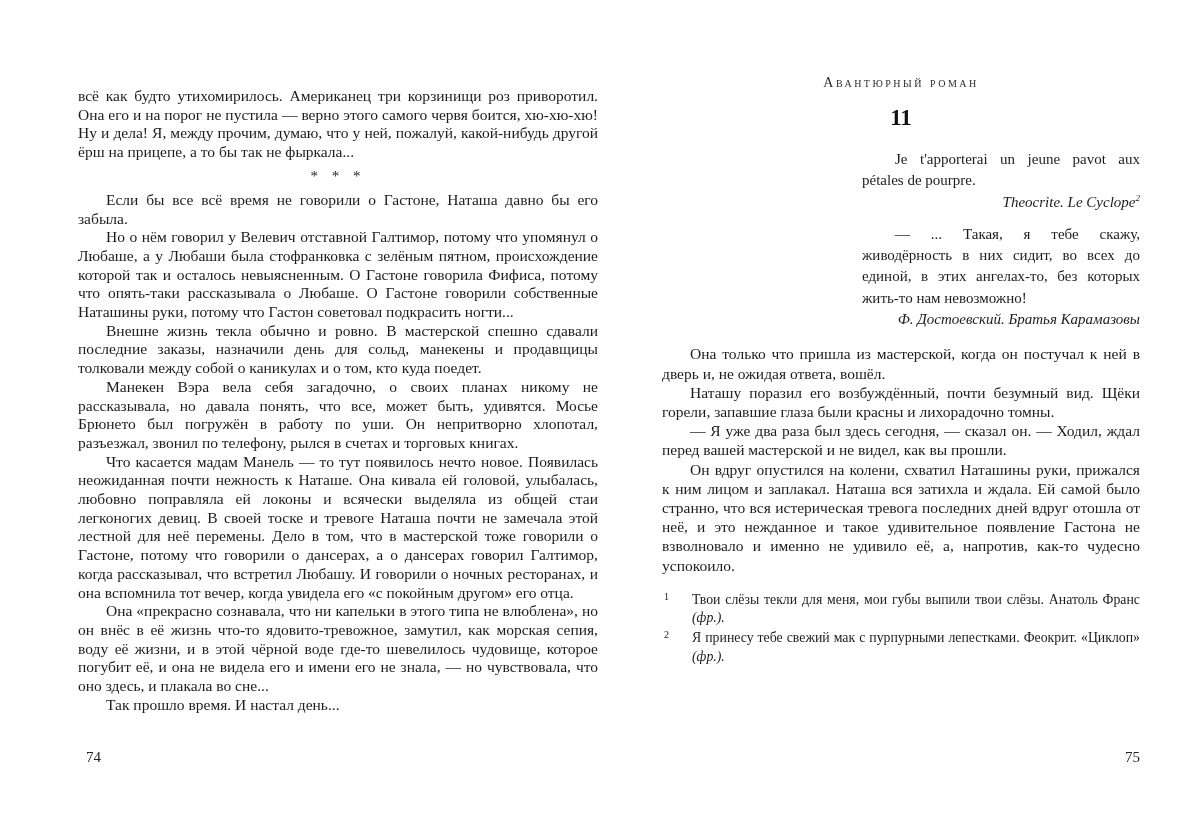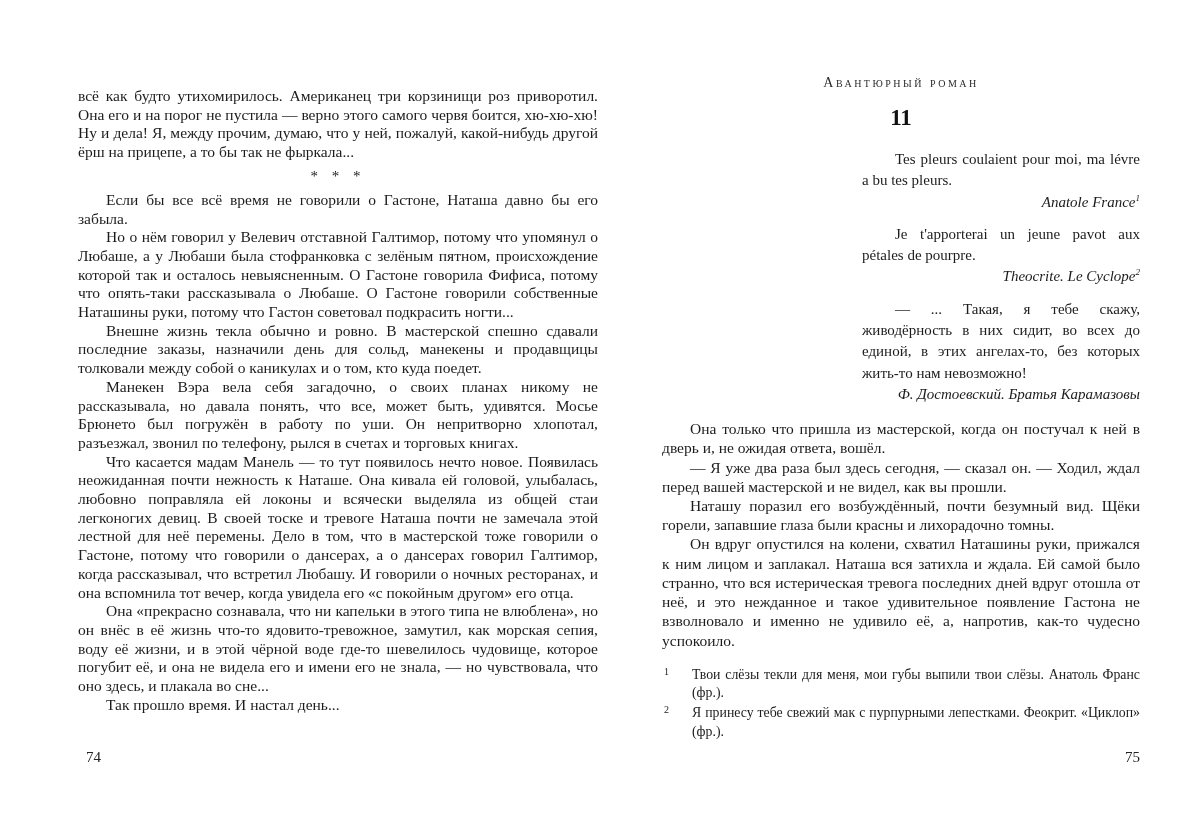--- a/index.html
+++ b/index.html
@@ -99,21 +99,21 @@
     padding-left: 30px;
     text-align: justify;
     line-height: 18.3px;
   }
   .fn-marker {
     position: absolute;
     left: 2px;
     top: -3px;
     font-size: 10px;
   }
-  .fn-lang { }
+  .fn-lang { font-style: italic; }
 
   .folio {
     position: absolute;
     bottom: 0;
     font-size: 15px;
     line-height: 18px;
     color: #222;
   }
   .folio.left  { left: 8px; }
   .folio.right { right: 0; margin-top: 46px; }
@@ -140,37 +140,33 @@
   <div class="folio left">74</div>
 </div>
 
 <div class="page page-right">
   <div class="running-head right">Авантюрный роман</div>
 
   <div class="chapter-number">11</div>
 
   <div class="epigraphs">
     <div class="epigraph">
-      <p class="ep-text">Tes pleurs coulaient pour moi, ma lévre a bu tes pleurs.</p>
-      <p class="ep-attribution"><span>Anatole France</span><sup>1</sup></p>
-    </div>
-    <div class="epigraph">
       <p class="ep-text">Je t'apporterai un jeune pavot aux pétales de pourpre.</p>
       <p class="ep-attribution"><span>Theocrite. Le Cyclope</span><sup>2</sup></p>
     </div>
     <div class="epigraph">
       <p class="ep-text">— ... Такая, я тебе скажу, живодёрность в них сидит, во всех до единой, в этих ангелах-то, без которых жить-то нам невозможно!</p>
       <p class="ep-attribution"><span>Ф. Достоевский. Братья Карамазовы</span></p>
     </div>
   </div>
 
   <div class="body-text">
     <p>Она только что пришла из мастерской, когда он постучал к ней в дверь и, не ожидая ответа, вошёл.</p>
+    <p>Наташу поразил его возбуждённый, почти безумный вид. Щёки горели, запавшие глаза были красны и лихорадочно томны.</p>
     <p>— Я уже два раза был здесь сегодня, — сказал он. — Ходил, ждал перед вашей мастерской и не видел, как вы прошли.</p>
-    <p>Наташу поразил его возбуждённый, почти безумный вид. Щёки горели, запавшие глаза были красны и лихорадочно томны.</p>
     <p>Он вдруг опустился на колени, схватил Наташины руки, прижался к ним лицом и заплакал. Наташа вся затихла и ждала. Ей самой было странно, что вся истерическая тревога последних дней вдруг отошла от неё, и это нежданное и такое удивительное появление Гастона не взволновало и именно не удивило её, а, напротив, как-то чудесно успокоило.</p>
   </div>
 
   <div class="footnotes">
     <div class="footnote">
       <span class="fn-marker">1</span><span>Твои слёзы текли для меня, мои губы выпили твои слёзы. Анатоль Франс </span><span class="fn-lang">(фр.).</span>
     </div>
     <div class="footnote">
       <span class="fn-marker">2</span><span>Я принесу тебе свежий мак с пурпурными лепестками. Феокрит. «Циклоп» </span><span class="fn-lang">(фр.).</span>
     </div>

